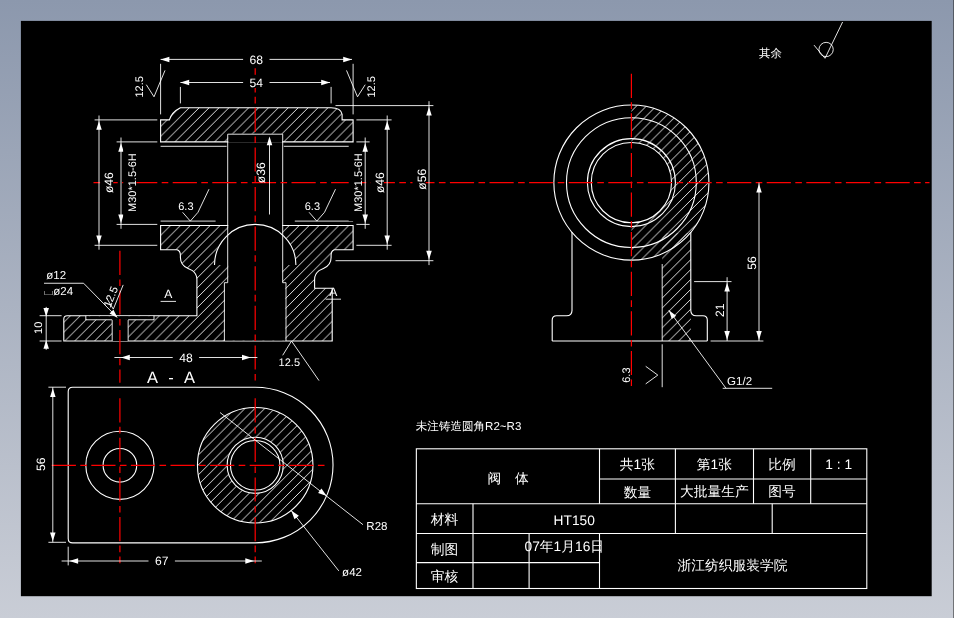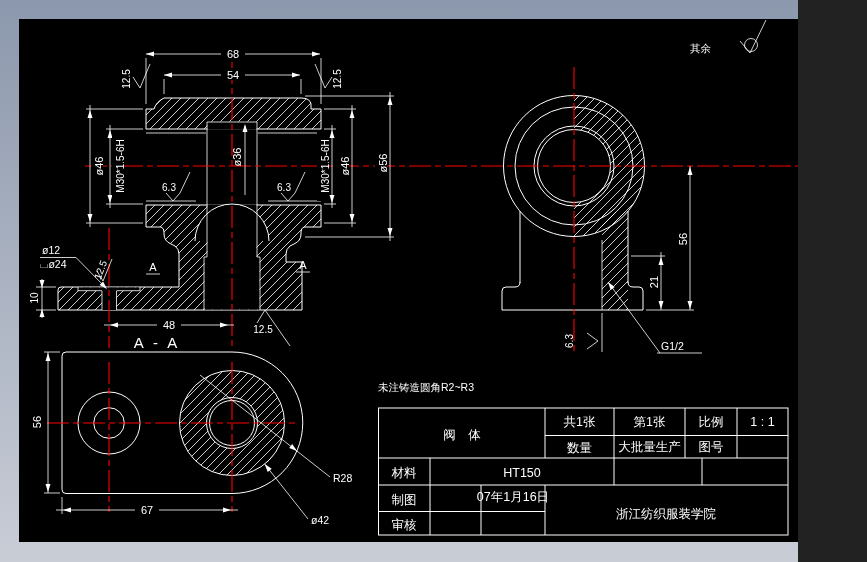--- a/index.html
+++ b/index.html
@@ -1,16 +1,16 @@
 <!DOCTYPE html>
 <html><head>
 <meta charset="utf-8">
 <style>
   html,body{margin:0;padding:0;background:#222;}
-  #stage{position:relative;width:798px;height:562px;overflow:hidden;}
+  #stage{position:relative;width:867px;height:562px;overflow:hidden;}
   svg{display:block;}
   text{font-family:"Liberation Sans",sans-serif;fill:#fff;}
   .t{font-size:11px;text-anchor:middle;}
   .t10{font-size:10px;text-anchor:middle;}
   .ts{font-size:10.5px;text-anchor:start;}
   .big{font-size:15px;text-anchor:middle;letter-spacing:3px;}
   .cn{font-size:12.5px;text-anchor:middle;}
   .w{stroke:#fff;stroke-width:1;fill:none;}
   .w8{stroke:#fff;stroke-width:.8;fill:none;}
   .wf{fill:#fff;stroke:none;}

